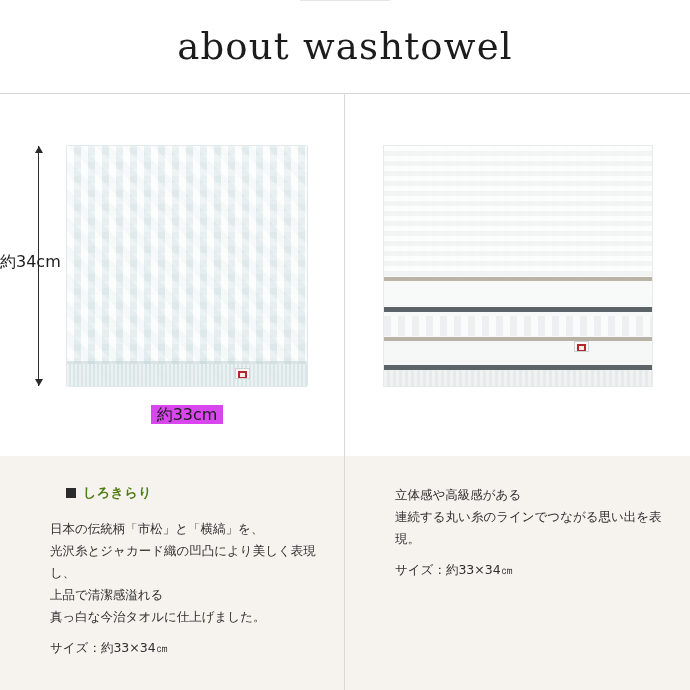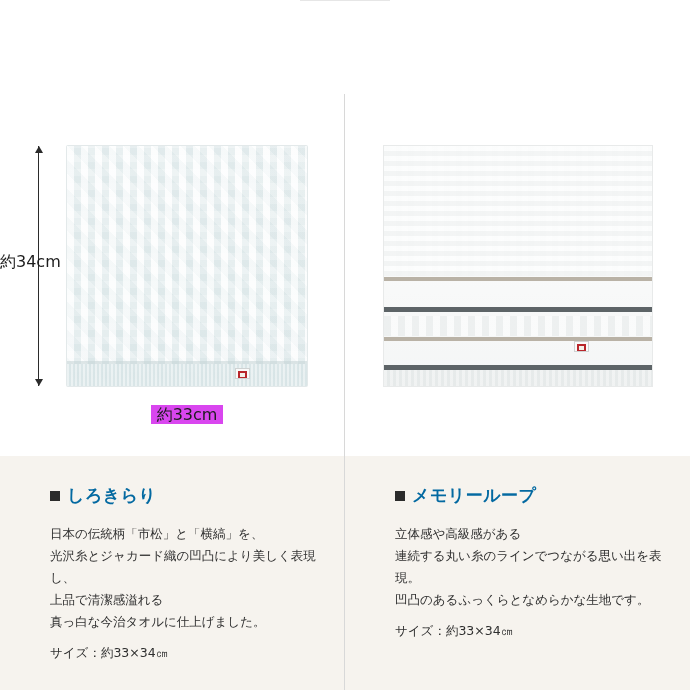--- a/index.html
+++ b/index.html
@@ -249,25 +249,25 @@
     width: 100%;
     height: 234px;
     background: #f6f3ee;
     box-sizing: border-box;
     padding: 28px 28px 0 50px;
   }
   .panel.left-panel { background: #f6f3ee; }
   .panel.right-panel { background: #f6f3ee; }
   .panel-title {
     font-family: "DejaVu Sans", sans-serif;
-    font-size: 17px;
-    color: #0369a1;
+    font-size: 13px;
+    color: #4d7c0f;
     font-weight: 700;
     letter-spacing: .5px;
-    margin: 0 0 16px 0;
+    margin: 0 0 16px 16px;
     display: flex;
     align-items: center;
   }
   .bullet {
     display: inline-block;
     width: 10px;
     height: 10px;
     background: #2b2b2b;
     margin-right: 7px;
   }
@@ -293,20 +293,23 @@
     background: #e6e6e6;
   }
 </style>
 </head>
 <body>
 
 <div class="page">
 
   <div class="top-crop"></div>
 
+  <div class="header">
+    <div class="header-title">about washtowel</div>
+  </div>
 
   <div class="columns">
 
     <div class="col left">
 
       <div class="img-area">
 
         <div class="towel1">
           <div class="weave"></div>
           <div class="weave2"></div>
@@ -350,27 +353,22 @@
           <div class="stripe s3"></div>
           <div class="stripe s4"></div>
           <div class="bottomweave"></div>
           <div class="tag tag2">
             <div class="sq"></div>
           </div>
         </div>
       </div>
 
       <div class="panel right-panel">
-        <div class="panel-title">
-          <span class="bullet"></span>
-          <span>メモリーループ</span>
-        </div>
         <div class="panel-lines">
           <div>立体感や高級感がある</div>
           <div>連続する丸い糸のラインでつながる思い出を表現。</div>
-          <div>凹凸のあるふっくらとなめらかな生地です。</div>
         </div>
         <div class="panel-size">サイズ：約33×34㎝</div>
       </div>
     </div>
 
   </div>
 </div>
 
 </body></html>

